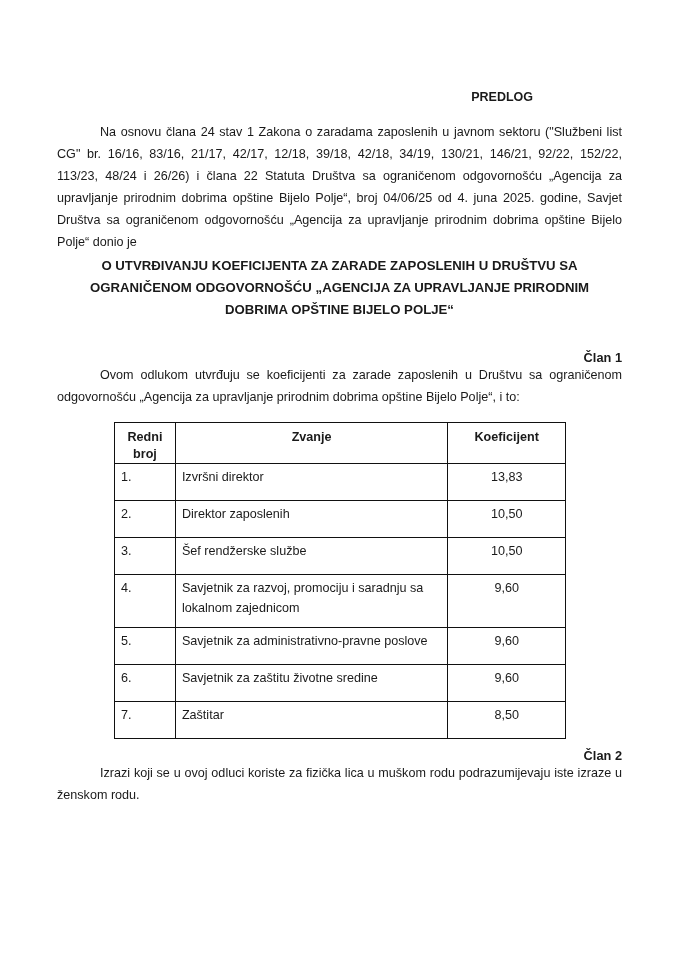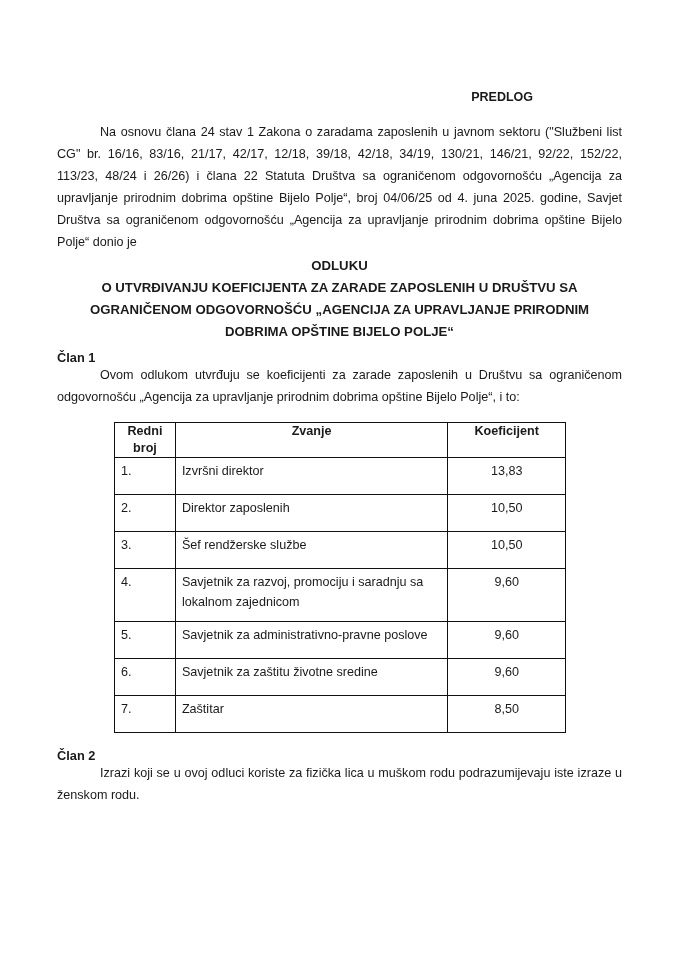--- a/index.html
+++ b/index.html
@@ -48,21 +48,21 @@
       text-align: center;
       font-weight: bold;
       font-size: 13.2px;
       line-height: 22px;
     }
     .title-block div { white-space: nowrap; }
     .clan-head {
       position: absolute;
       left: 57px;
       width: 565px;
-      text-align: left;
+      text-align: right;
       font-weight: bold;
       font-size: 12.8px;
     }
     .clan1-head { top: 350px; }
     .para-clan1 { top: 364px; }
     .clan2-head { top: 748px; }
     .para-clan2 { top: 762px; }
 
     table.koef {
       position: absolute;
@@ -75,41 +75,40 @@
     table.koef th, table.koef td {
       border: 1.5px solid #111;
       vertical-align: top;
       padding: 3px 6px 0 6px;
     }
     table.koef th {
       font-weight: bold;
       text-align: center;
       line-height: 17px;
       height: 33px;
-      padding-top: 0;
+      padding-top: 6px;
     }
     table.koef .c1 { width: 48px; }
     table.koef .c2 { width: 261px; }
     table.koef .c3 { width: 105px; }
     table.koef td.num { text-align: left; }
     table.koef td.val { text-align: center; }
     table.koef tr.row td { height: 33px; line-height: 20px; }
     table.koef tr.row.tall td { height: 49px; }
   </style>
 </head>
 <body>
 
 <div class="page">
 
   <div class="predlog">PREDLOG</div>
 
   <p class="para para-intro">Na osnovu člana 24 stav 1 Zakona o zaradama zaposlenih u javnom sektoru ("Službeni list CG" br. 16/16, 83/16, 21/17, 42/17, 12/18, 39/18, 42/18, 34/19, 130/21, 146/21, 92/22, 152/22, 113/23, 48/24 i 26/26) i člana 22 Statuta Društva sa ograničenom odgovornošću „Agencija za upravljanje prirodnim dobrima opštine Bijelo Polje“, broj 04/06/25 od 4. juna 2025. godine, Savjet Društva sa ograničenom odgovornošću „Agencija za upravljanje prirodnim dobrima opštine Bijelo Polje“ donio je</p>
 
   <div class="title-block">
-    <div>ODLUKU</div>
     <div>O UTVRĐIVANJU KOEFICIJENTA ZA ZARADE ZAPOSLENIH U DRUŠTVU SA</div>
     <div>OGRANIČENOM ODGOVORNOŠĆU „AGENCIJA ZA UPRAVLJANJE PRIRODNIM</div>
     <div>DOBRIMA OPŠTINE BIJELO POLJE“</div>
   </div>
 
   <div class="clan-head clan1-head">Član 1</div>
   <p class="para para-clan1">Ovom odlukom utvrđuju se koeficijenti za zarade zaposlenih u Društvu sa ograničenom odgovornošću  „Agencija za upravljanje prirodnim dobrima opštine Bijelo Polje“, i to:</p>
 
   <table class="koef">
     <thead>

